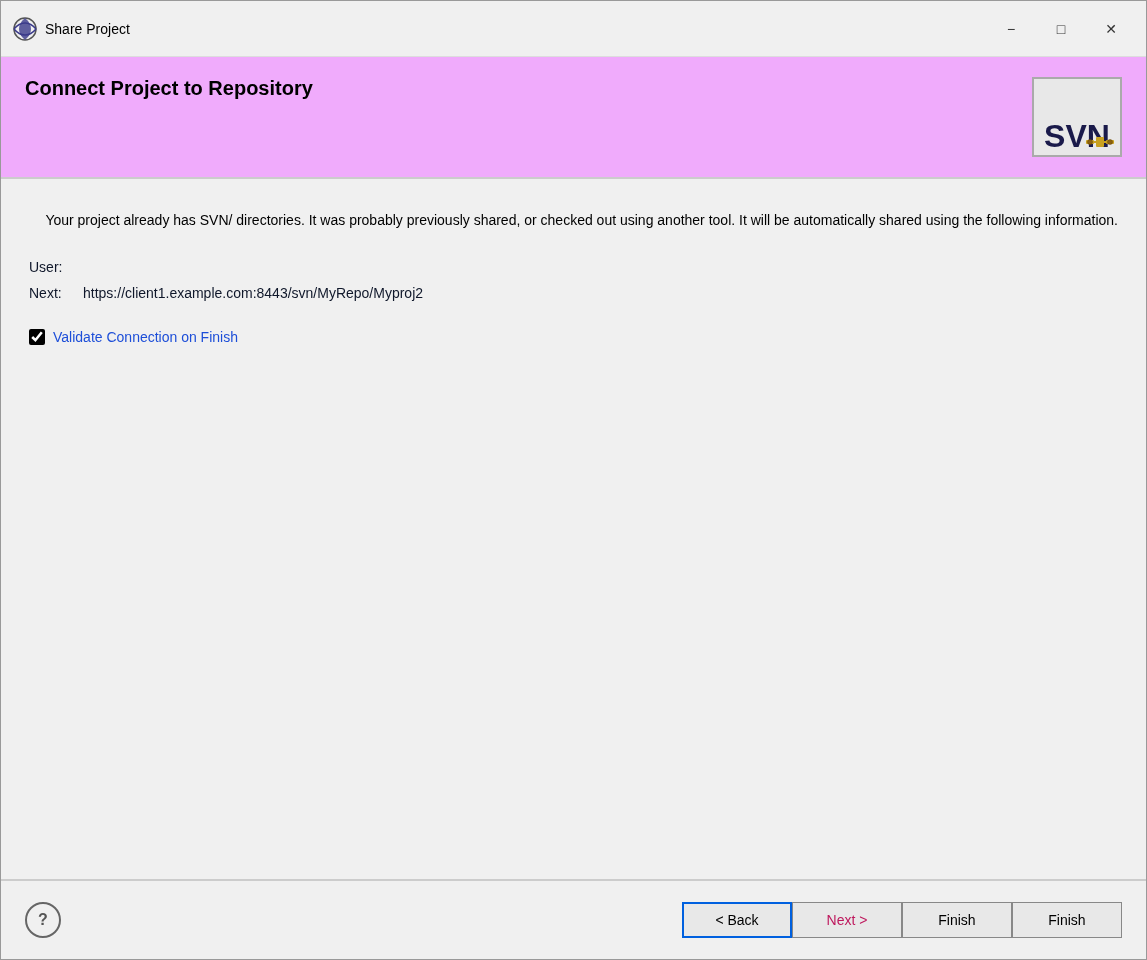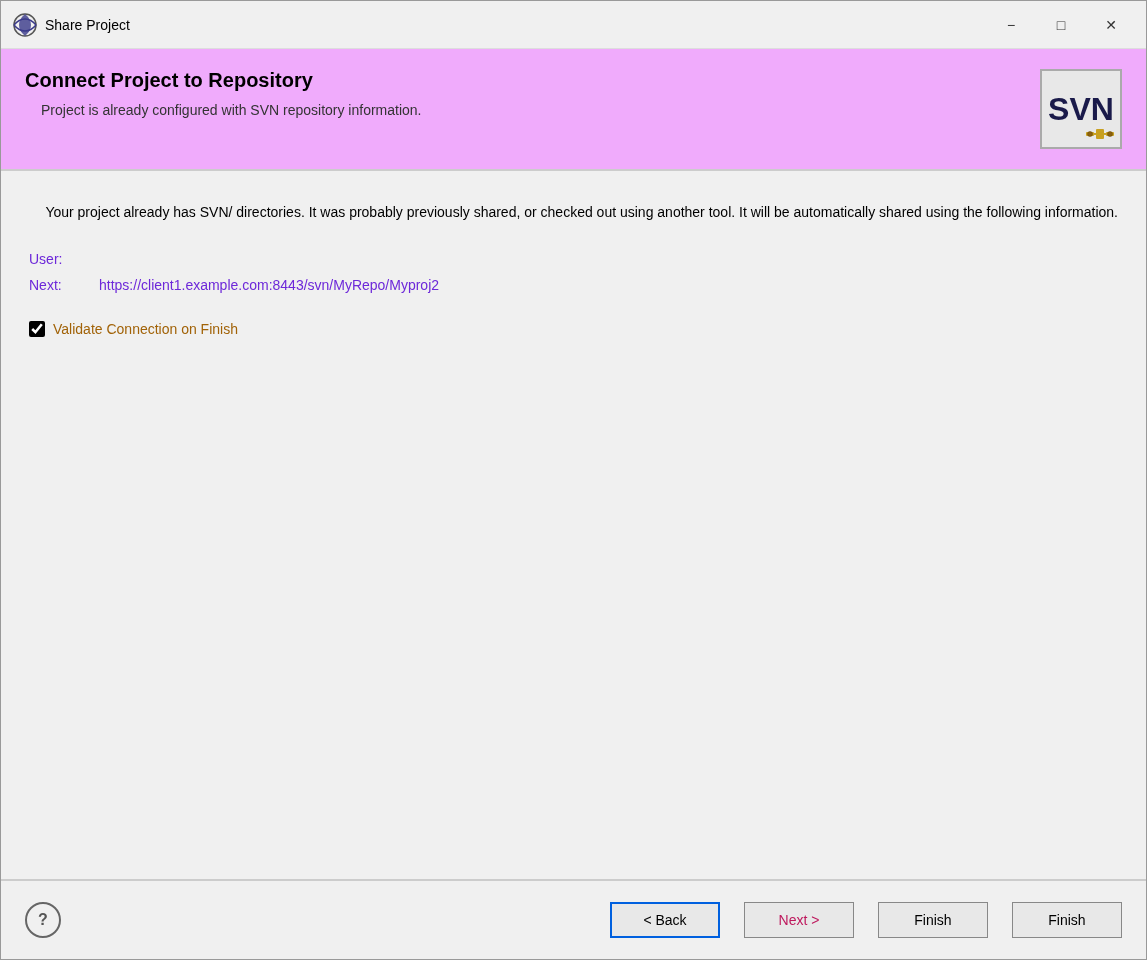--- a/index.html
+++ b/index.html
@@ -27,21 +27,21 @@
       box-shadow: 2px 2px 10px rgba(0,0,0,0.3);
     }
 
     
     .title-bar {
       background: #f0f0f0;
       display: flex;
       align-items: center;
       padding: 8px 12px;
       border-bottom: 1px solid #ddd;
-      height: 48px;
+      height: 56px;
     }
 
     .title-bar-icon {
       width: 24px;
       height: 24px;
       margin-right: 8px;
       flex-shrink: 0;
     }
 
     .title-bar-title {
@@ -90,26 +90,26 @@
       margin-bottom: 10px;
     }
 
     .header-subtitle {
       font-size: 14px;
       color: #333;
       margin-left: 16px;
     }
 
     .svn-logo {
-      width: 82px;
+      width: 90px;
       height: 80px;
       border: 2px solid #aaa;
       background: #e8e8e8;
       display: flex;
-      align-items: center;
+      align-items: flex-end;
       justify-content: center;
       flex-shrink: 0;
       margin-left: 27px;
       position: relative;
     }
 
     .svn-logo-text {
       font-size: 32px;
       font-weight: bold;
       color: #1a1a4a;
@@ -135,52 +135,52 @@
     .description-text {
       font-size: 14px;
       color: #000;
       line-height: 1.6;
       margin-bottom: 28px;
       text-align: right;
     }
 
     .info-row {
       font-size: 14px;
-      color: #6d28d9;
+      color: #0f172a;
       margin-bottom: 10px;
       display: flex;
       align-items: baseline;
     }
 
     .info-label {
       font-weight: normal;
       min-width: 50px;
     }
 
     .info-value {
-      margin-left: 20px;
+      margin-left: 4px;
     }
 
     .checkbox-row {
       display: flex;
       align-items: center;
       margin-top: 28px;
     }
 
     .checkbox-input {
       width: 16px;
       height: 16px;
       margin-right: 8px;
       cursor: pointer;
       accent-color: #000;
     }
 
     .checkbox-label {
       font-size: 14px;
-      color: #a16207;
+      color: #1d4ed8;
       cursor: pointer;
     }
 
     
     .footer {
       background: #f0f0f0;
       border-top: 2px solid #ccc;
       padding: 16px 24px;
       display: flex;
       align-items: center;
@@ -197,21 +197,21 @@
       display: flex;
       align-items: center;
       justify-content: center;
       font-size: 16px;
       color: #555;
       font-weight: bold;
     }
 
     .footer-buttons {
       display: flex;
-      gap: 24px;
+      gap: 0;
       margin-left: auto;
     }
 
     .footer-btn {
       min-width: 110px;
       height: 36px;
       padding: 0 20px;
       border: 1px solid #888;
       background: #e8e8e8;
       cursor: pointer;
@@ -250,21 +250,20 @@
     <div class="title-bar-controls">
       <button class="title-bar-btn">−</button>
       <button class="title-bar-btn">□</button>
       <button class="title-bar-btn close">✕</button>
     </div>
   </div>
 
   <div class="header-section">
     <div class="header-text">
       <div class="header-title">Connect Project to Repository</div>
-      <div class="header-subtitle">Project is already configured with SVN repository information.</div>
     </div>
     <div class="svn-logo">
       <span class="svn-logo-text">SVN</span>
       <svg class="svn-logo-connector" viewBox="0 0 28 14">
         <rect x="0" y="5" width="8" height="4" fill="#c8a020" rx="1"></rect>
         <rect x="10" y="2" width="8" height="10" fill="#c8a020" rx="1"></rect>
         <rect x="20" y="5" width="8" height="4" fill="#c8a020" rx="1"></rect>
         <rect x="8" y="6" width="2" height="2" fill="#c8a020"></rect>
         <rect x="18" y="6" width="2" height="2" fill="#c8a020"></rect>
         <circle cx="4" cy="7" r="2.5" fill="#8b6010" stroke="#6b4800" stroke-width="0.5"></circle>

